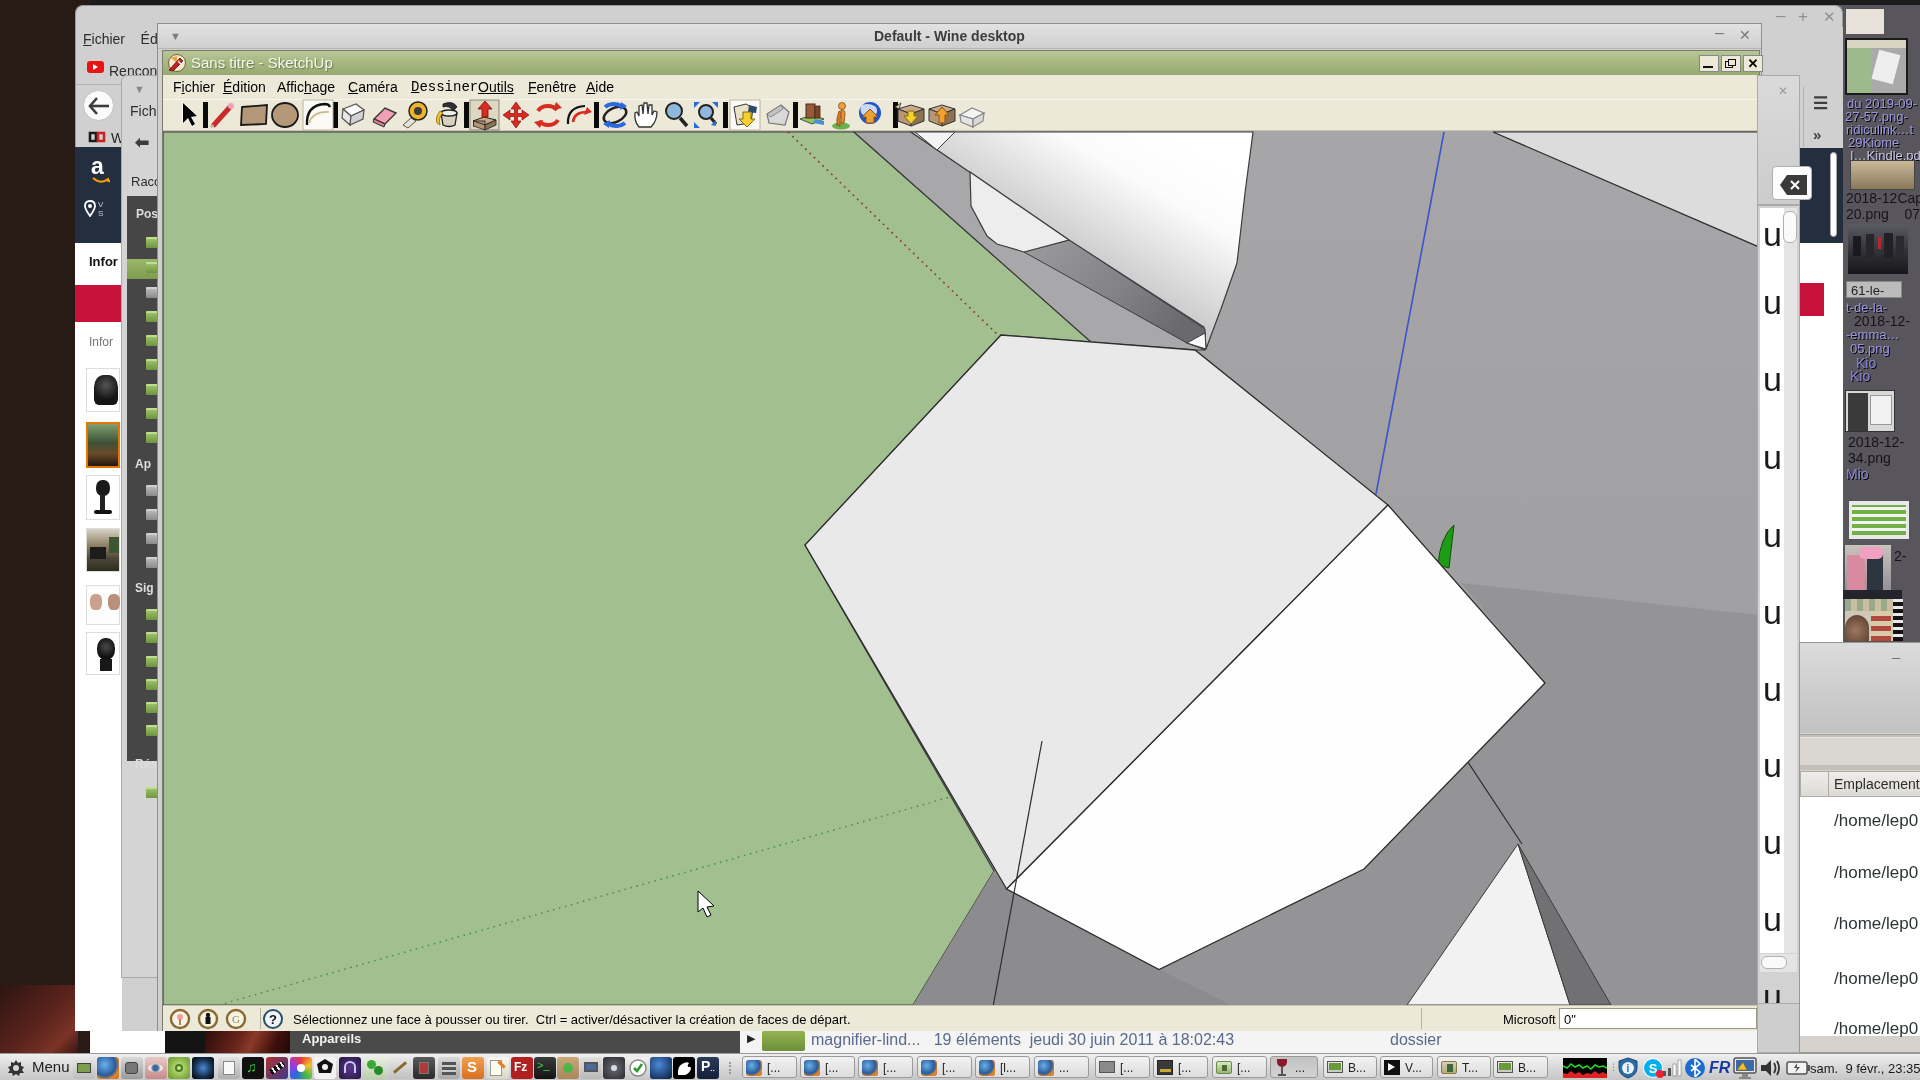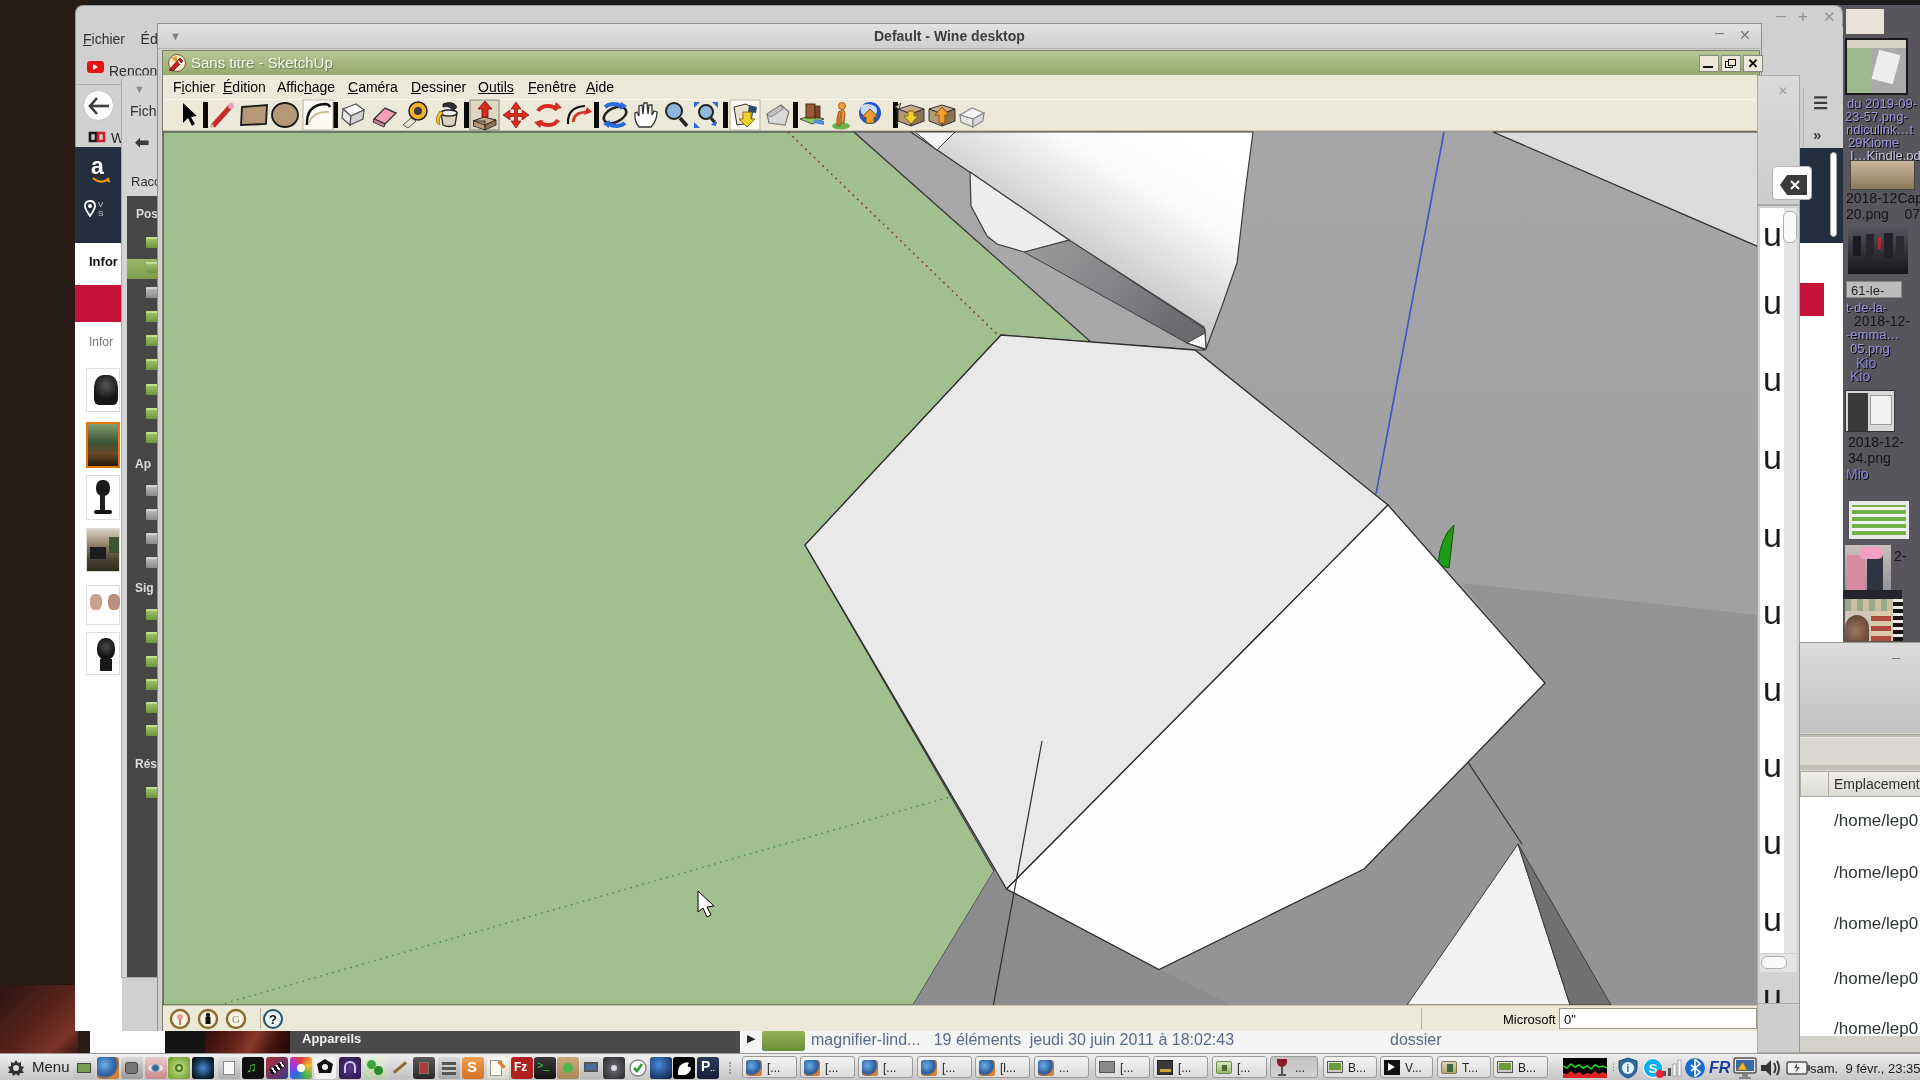--- a/index.html
+++ b/index.html
@@ -77,21 +77,21 @@
 <div class="abs" style="left:86px;top:632px;width:34px;height:43px;border:1px solid #ddd;background:#fff;">
     <div class="abs" style="left:10px;top:5px;width:18px;height:22px;background:radial-gradient(circle at 50% 40%,#4a4a4a 0%,#101010 65%);border-radius:45%;"></div>
     <div class="abs" style="left:13px;top:26px;width:12px;height:12px;background:#181818;"></div>
   </div>
 
 <div class="abs" style="left:121px;top:75px;width:44px;height:903px;background:#d4d4d4;border:1px solid #a9a9a9;border-radius:6px 6px 0 0;">
   <div class="tx" style="left:12px;top:7px;font-size:11px;color:#8a8a8a;">▼</div>
   <div class="tx" style="left:8px;top:27px;font-size:14px;color:#2d2d2d;">Fichie</div>
   <div class="tx" style="left:13px;top:56px;font-size:17px;color:#3c3c3c;font-weight:bold;">⬅</div>
   <div class="tx" style="left:9px;top:98px;font-size:13px;color:#2d2d2d;">Racc</div>
-  <div class="abs" style="left:5px;top:120px;width:32px;height:781px;background:#464646;" id="sbar">
+  <div class="abs" style="left:5px;top:120px;width:32px;height:565px;background:#464646;" id="sbar">
     <div class="abs" style="left:0;top:63px;width:32px;height:20px;background:linear-gradient(180deg,#9ab66a,#7e9c4e);"></div>
     <div class="tx" style="left:9px;top:11px;font-size:12px;font-weight:bold;color:#ddd;">Pos</div>
     <div class="tx" style="left:8px;top:261px;font-size:12px;font-weight:bold;color:#ddd;">Ap</div>
     <div class="tx" style="left:8px;top:385px;font-size:12px;font-weight:bold;color:#ddd;">Sig</div>
     <div class="tx" style="left:8px;top:561px;font-size:12px;font-weight:bold;color:#ddd;">Rés</div>
     <div class="abs" style="left:19px;top:41px;width:13px;height:11px;background:linear-gradient(180deg,#9cc068,#6f9440);border-radius:1px;border-top:2px solid #c2dc92;"></div>
     <div class="abs" style="left:19px;top:66px;width:13px;height:11px;background:linear-gradient(180deg,#9cc068,#6f9440);border-radius:1px;border-top:2px solid #c2dc92;"></div>
     <div class="abs" style="left:19px;top:91px;width:13px;height:11px;background:linear-gradient(180deg,#b8b8b8,#8a8a8a);border-radius:1px;border-top:2px solid #d0d0d0;"></div>
     <div class="abs" style="left:19px;top:115px;width:13px;height:11px;background:linear-gradient(180deg,#9cc068,#6f9440);border-radius:1px;border-top:2px solid #c2dc92;"></div>
     <div class="abs" style="left:19px;top:139px;width:13px;height:11px;background:linear-gradient(180deg,#9cc068,#6f9440);border-radius:1px;border-top:2px solid #c2dc92;"></div>
@@ -141,21 +141,21 @@
         <div class="abs" style="left:6px;top:3px;width:8px;height:7px;border:1px solid #111;background:#ece9d8;"></div>
       </div>
     <div class="abs" style="left:1580px;top:4px;width:20px;height:17px;background:#ece9d8;border:1px solid #888;display:flex;align-items:center;justify-content:center;font-size:13px;font-weight:bold;color:#000;">✕</div>
   </div>
 
   <div class="abs" style="left:0;top:24px;width:1596px;height:32px;background:#ece9d8;border-bottom:1px solid #d8d4bc;">
     <div class="tx" style="left:10px;top:4px;font-size:14px;color:#000;">F<u>i</u>chier</div>
     <div class="tx" style="left:60px;top:4px;font-size:14px;color:#000;"><u>É</u>dition</div>
     <div class="tx" style="left:114px;top:4px;font-size:14px;color:#000;">Affic<u>h</u>age</div>
     <div class="tx" style="left:185px;top:4px;font-size:14px;color:#000;"><u>C</u>améra</div>
-    <div class="tx" style="left:248px;top:4px;font-size:14px;color:#000;"><u>D</u>essiner</div>
+    <div class="tx" style="left:248px;top:4px;font-size:14px;color:#000;font-family:Liberation Mono, monospace;"><u>D</u>essiner</div>
     <div class="tx" style="left:315px;top:4px;font-size:14px;color:#000;text-decoration:underline;"><u>O</u>utils</div>
     <div class="tx" style="left:365px;top:4px;font-size:14px;color:#000;"><u>F</u>enêtre</div>
     <div class="tx" style="left:423px;top:4px;font-size:14px;color:#000;"><u>A</u>ide</div>
   </div>
 
   <div class="abs" style="left:0;top:48px;width:1596px;height:32px;background:#ece9d8;" id="toolbar">
   <svg width="1596" height="32" viewBox="0 0 1596 32">
     <rect x="0" y="0" width="1596" height="1" fill="#f8f6ec"></rect>
     <rect x="0" y="31" width="1596" height="1" fill="#c9c5ae"></rect>
 
@@ -370,20 +370,21 @@
       <circle cx="41" cy="7" r="2.2" fill="#111"></circle>
         <rect x="38.5" y="9" width="5" height="7" fill="#111"></rect>
       <circle cx="69" cy="11" r="9" fill="#f7f3e4" stroke="#8a6a30" stroke-width="2.4"></circle>
       <text x="69" y="15" font-size="11" text-anchor="middle" fill="#9a8a5a" font-family="Liberation Serif">G</text>
     </svg>
     <div class="abs" style="left:97px;top:2px;width:1px;height:21px;background:#b5b29c;"></div>
     <svg class="abs" style="left:99px;top:2px;" width="22" height="22" viewBox="0 0 22 22">
       <circle cx="11" cy="11" r="9" fill="#eef4fa" stroke="#26506e" stroke-width="2"></circle>
       <text x="11" y="16" font-size="13" font-weight="bold" text-anchor="middle" fill="#111">?</text>
     </svg>
+    <div class="tx" style="left:130px;top:6px;font-size:13px;color:#000;">Sélectionnez une face à pousser ou tirer.&nbsp; Ctrl = activer/désactiver la création de faces de départ.</div>
     <div class="abs" style="left:1258px;top:2px;width:1px;height:21px;background:#b5b29c;"></div>
     <div class="tx" style="left:1340px;top:6px;font-size:13px;color:#000;">Microsoft</div>
     <div class="abs" style="left:1396px;top:2px;width:198px;height:21px;background:#fff;border:1px solid #9a9786;">
         <div class="tx" style="left:4px;top:3px;font-size:13px;color:#000;">0"</div>
       </div>
   </div>
 </div>
 
 <div id="band">
   <div class="abs" style="left:90px;top:1031px;width:75px;height:22px;background:#ffffff;"></div>
@@ -447,21 +448,21 @@
 
 <div id="deskicons">
   <div class="abs" style="left:1845px;top:8px;width:40px;height:27px;background:#e8e2da;border:1px solid #555;"></div>
   <div class="abs" style="left:1845px;top:38px;width:63px;height:57px;background:#1a1a1a;padding:2px;">
     <div class="abs" style="left:2px;top:2px;width:59px;height:8px;background:#d8d5c4;"></div>
     <div class="abs" style="left:2px;top:10px;width:24px;height:45px;background:#9cba8c;"></div>
     <div class="abs" style="left:26px;top:10px;width:35px;height:45px;background:#aaa;"></div>
     <div class="abs" style="left:30px;top:14px;width:22px;height:30px;background:#eee;transform:rotate(15deg);"></div>
   </div>
   <div class="tx" style="left:1847px;top:96px;font-size:13px;color:#9a96e0;text-shadow:1px 1px 0 #000;">du 2019-09-</div>
-  <div class="tx" style="left:1845px;top:109px;font-size:13px;color:#9a96e0;text-shadow:1px 1px 0 #000;">23-57.png-</div>
+  <div class="tx" style="left:1845px;top:109px;font-size:13px;color:#9a96e0;text-shadow:1px 1px 0 #000;">27-57.png-</div>
   <div class="tx" style="left:1846px;top:122px;font-size:13px;color:#9a96e0;text-shadow:1px 1px 0 #000;">ridiculink…t</div>
   <div class="tx" style="left:1848px;top:135px;font-size:13px;color:#9a96e0;text-shadow:1px 1px 0 #000;">29Kiome</div>
   <div class="tx" style="left:1850px;top:148px;font-size:13px;color:#c8c4e8;text-shadow:1px 1px 0 #000;">I…Kindle.pdf</div>
   <div class="abs" style="left:1850px;top:160px;width:65px;height:30px;background:linear-gradient(180deg,#c9b89a,#8a7a5a);border:1px solid #444;"></div>
   <div class="tx" style="left:1846px;top:190px;font-size:14px;color:#16121a;">2018-12Capt</div>
   <div class="tx" style="left:1846px;top:206px;font-size:14px;color:#16121a;">20.png&nbsp;&nbsp;&nbsp;&nbsp;07</div>
   <div class="tx" style="left:1850px;top:222px;font-size:13px;color:#9a96e0;text-shadow:1px 1px 0 #000;">Kio</div>
   <div class="abs" style="left:1848px;top:224px;width:60px;height:50px;background:linear-gradient(180deg,#5a5a62 0%,#2e2e34 60%,#16161a 100%);">
     <div class="abs" style="left:5px;top:12px;width:8px;height:20px;background:#1a1a20;"></div>
     <div class="abs" style="left:18px;top:10px;width:8px;height:24px;background:#26262c;"></div>

